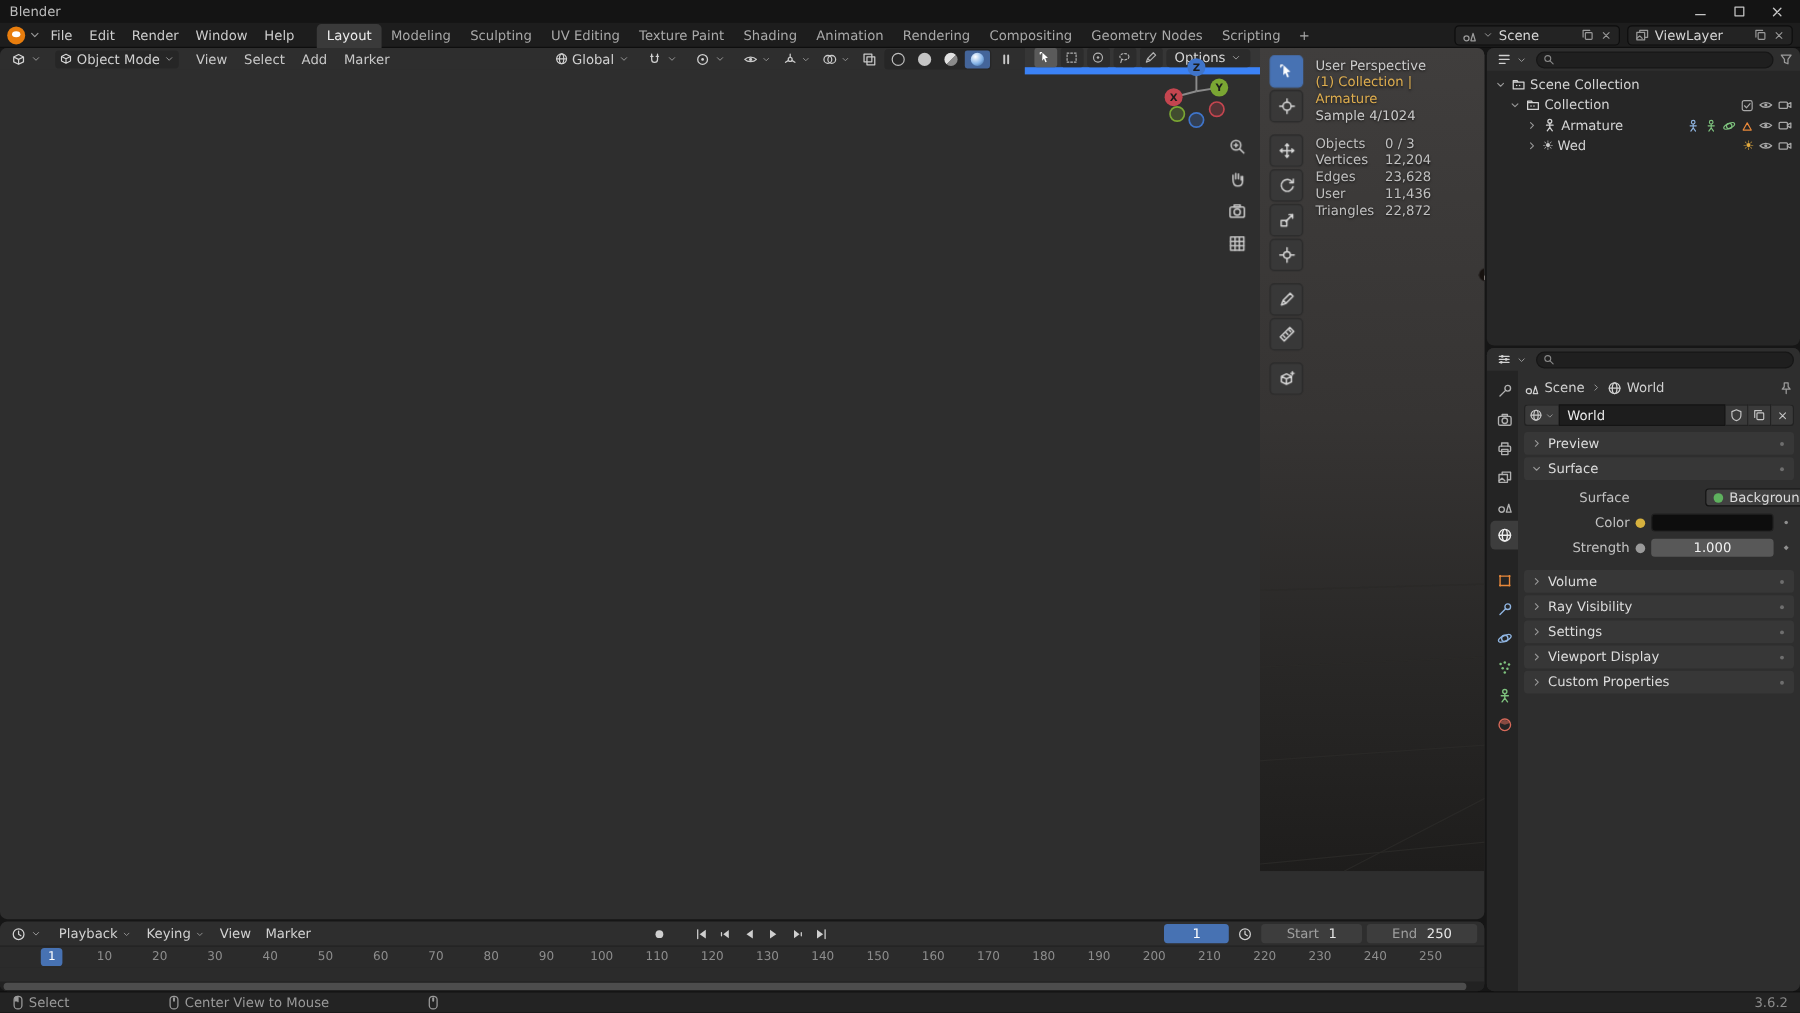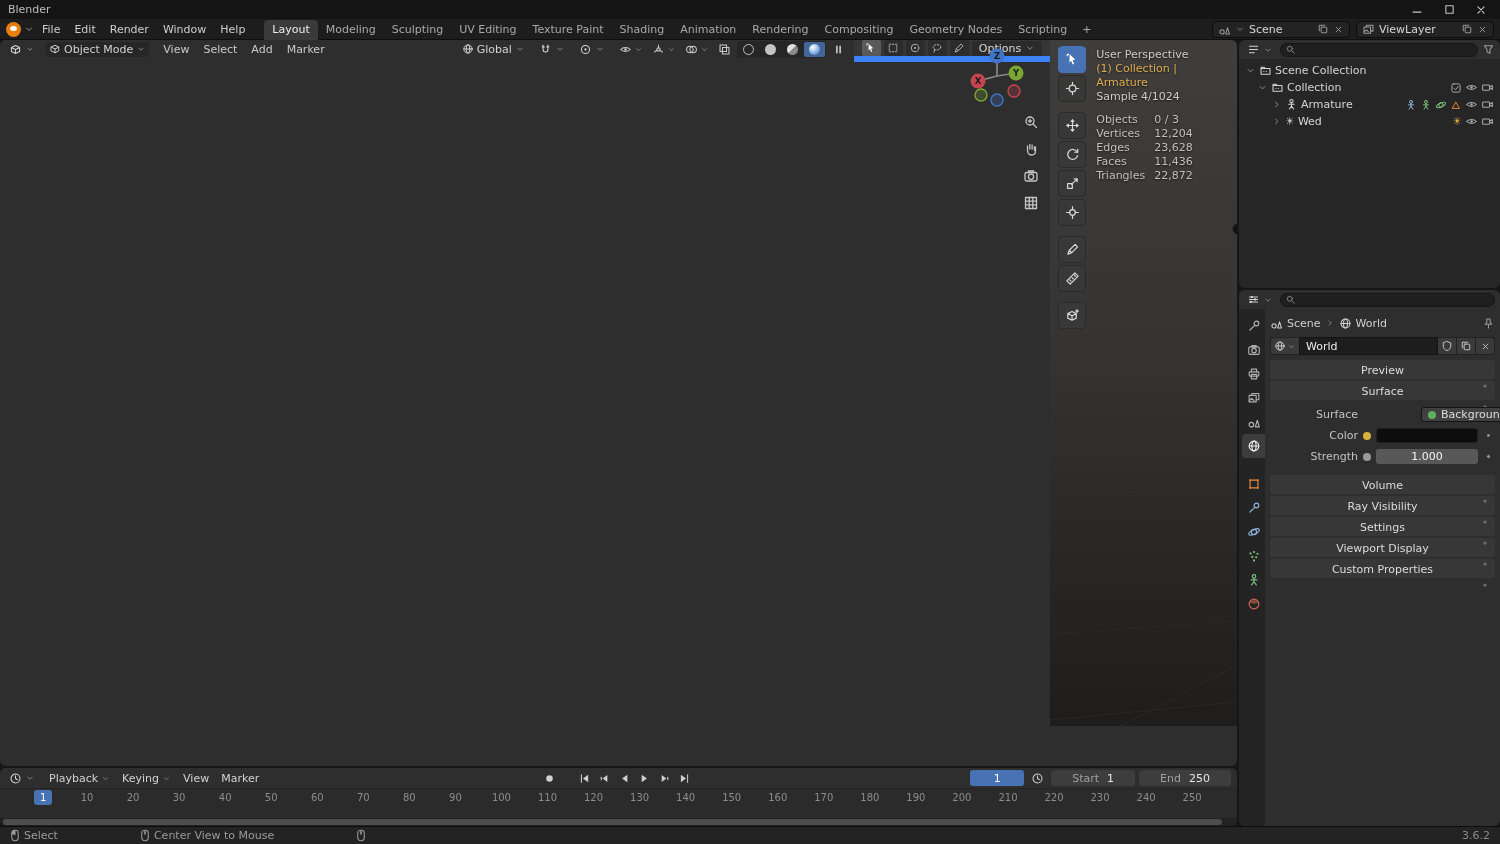--- a/index.html
+++ b/index.html
@@ -125,21 +125,21 @@
   .pr-tab-gap { height:14px; }
   .pr-content { flex:1; padding:3px 5px; overflow:hidden; }
   .bc { display:flex; align-items:center; gap:4px; height:22px; color:#d0d0d0; }
   .bc .pin { margin-left:auto; color:#9a9a9a; }
   .datablock { display:flex; align-items:center; height:24px; gap:0; }
   .db-browse { background:#3a3a3a; border:1px solid #222; border-right:none; border-radius:3px 0 0 3px; height:18px; display:flex; align-items:center; padding:0 3px; gap:1px; color:#c9c9c9; }
   .db-name { flex:1; background:#1d1d1d; border:1px solid #141414; height:18px; display:flex; align-items:center; padding:0 6px; color:#eaeaea; }
   .db-btn { width:19px; height:18px; background:#3a3a3a; border:1px solid #222; border-left:none; display:flex; align-items:center; justify-content:center; color:#c5c5c5; }
   .db-btn:last-child { border-radius:0 3px 3px 0; }
   .panel { margin:2px 0; }
-  .panel-h { height:19px; background:#373737; border-radius:3px; display:flex; align-items:center; gap:4px; padding:0 5px; color:#dcdcdc;flex-direction:column; }
+  .panel-h { height:19px; background:#373737; border-radius:3px; display:flex; align-items:center; gap:4px; padding:0 5px; color:#dcdcdc; }
   .panel-grip { margin-left:auto; color:#6e6e6e; }
   .panel-body { padding:6px 2px 8px; display:flex; flex-direction:column; gap:4px; }
   .prow { display:flex; align-items:center; gap:5px; height:17px; }
   .plabel { width:86px; text-align:right; color:#c3c3c3; flex:none; }
   .socket { width:8px; height:8px; border-radius:50%; flex:none; }
   .socket.none { background:transparent; }
   .pfield { flex:1; height:15px; border-radius:3px; display:flex; align-items:center; gap:5px; padding:0 6px; }
   .pfield.btn { background:#404040; border:1px solid #141414; color:#dcdcdc;margin-left:45px; }
   .pfield.swatch { background:#0d0d0d; border:1px solid #1f1f1f; }
   .pfield.slider { background:#585858; color:#f2f2f2; justify-content:center; }
@@ -802,21 +802,21 @@
                   <span class="stat-l">Vertices</span>
                   <span class="stat-v">12,204</span>
                 </div>
 
                 <div class="stat-row">
                   <span class="stat-l">Edges</span>
                   <span class="stat-v">23,628</span>
                 </div>
 
                 <div class="stat-row">
-                  <span class="stat-l">Faces</span>
+                  <span class="stat-l">User</span>
                   <span class="stat-v">11,436</span>
                 </div>
 
                 <div class="stat-row">
                   <span class="stat-l">Triangles</span>
                   <span class="stat-v">22,872</span>
                 </div>
               </div>
           </div>
 

